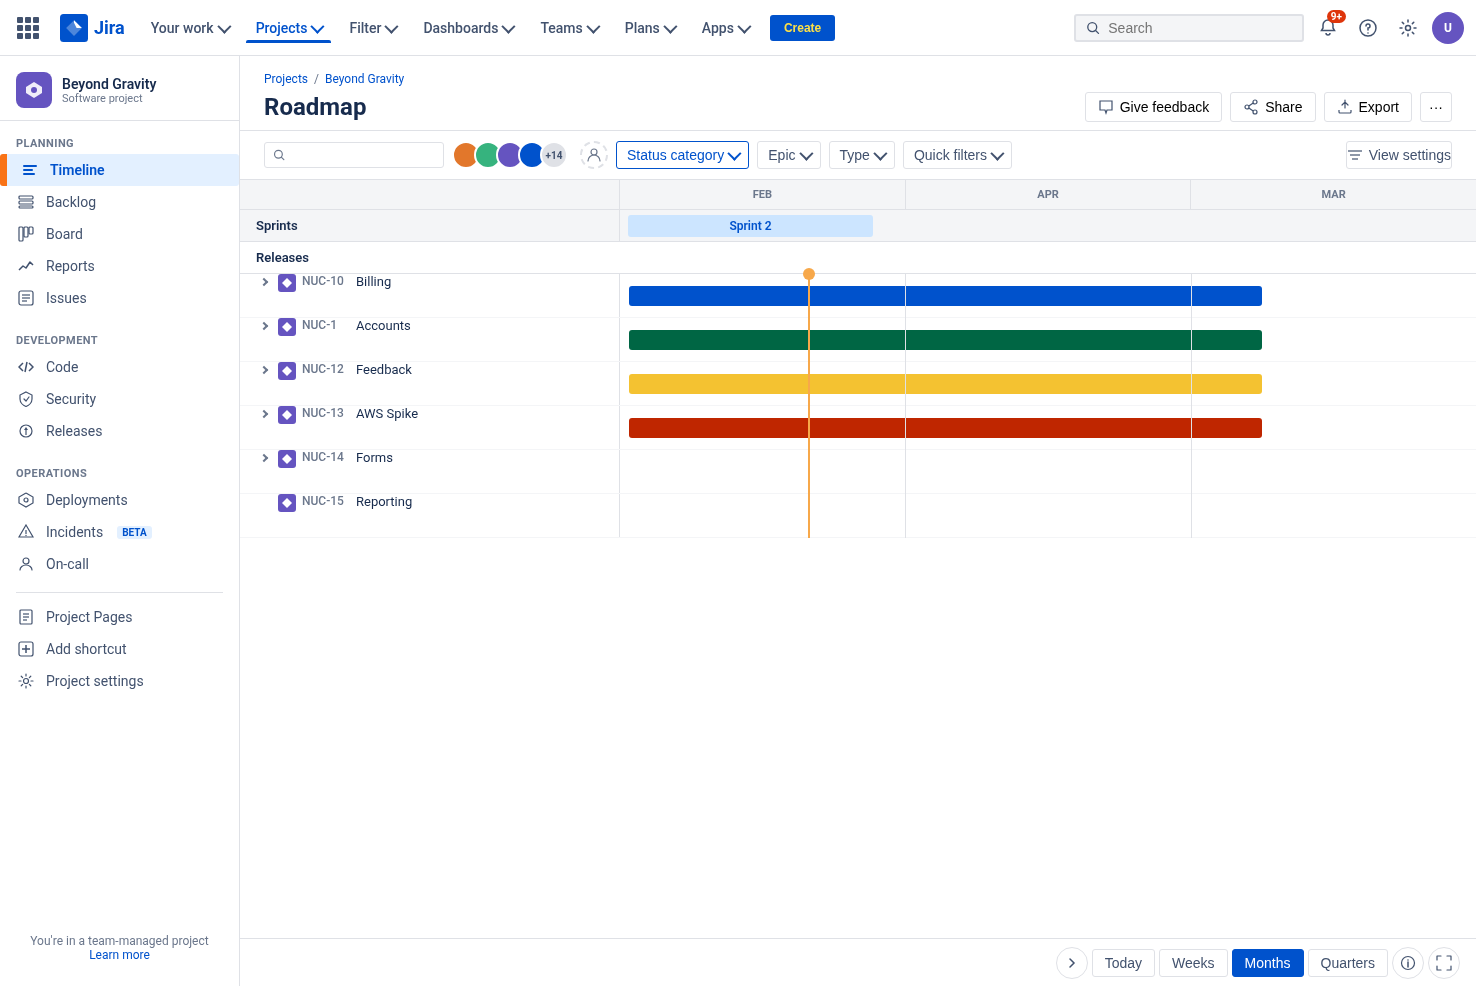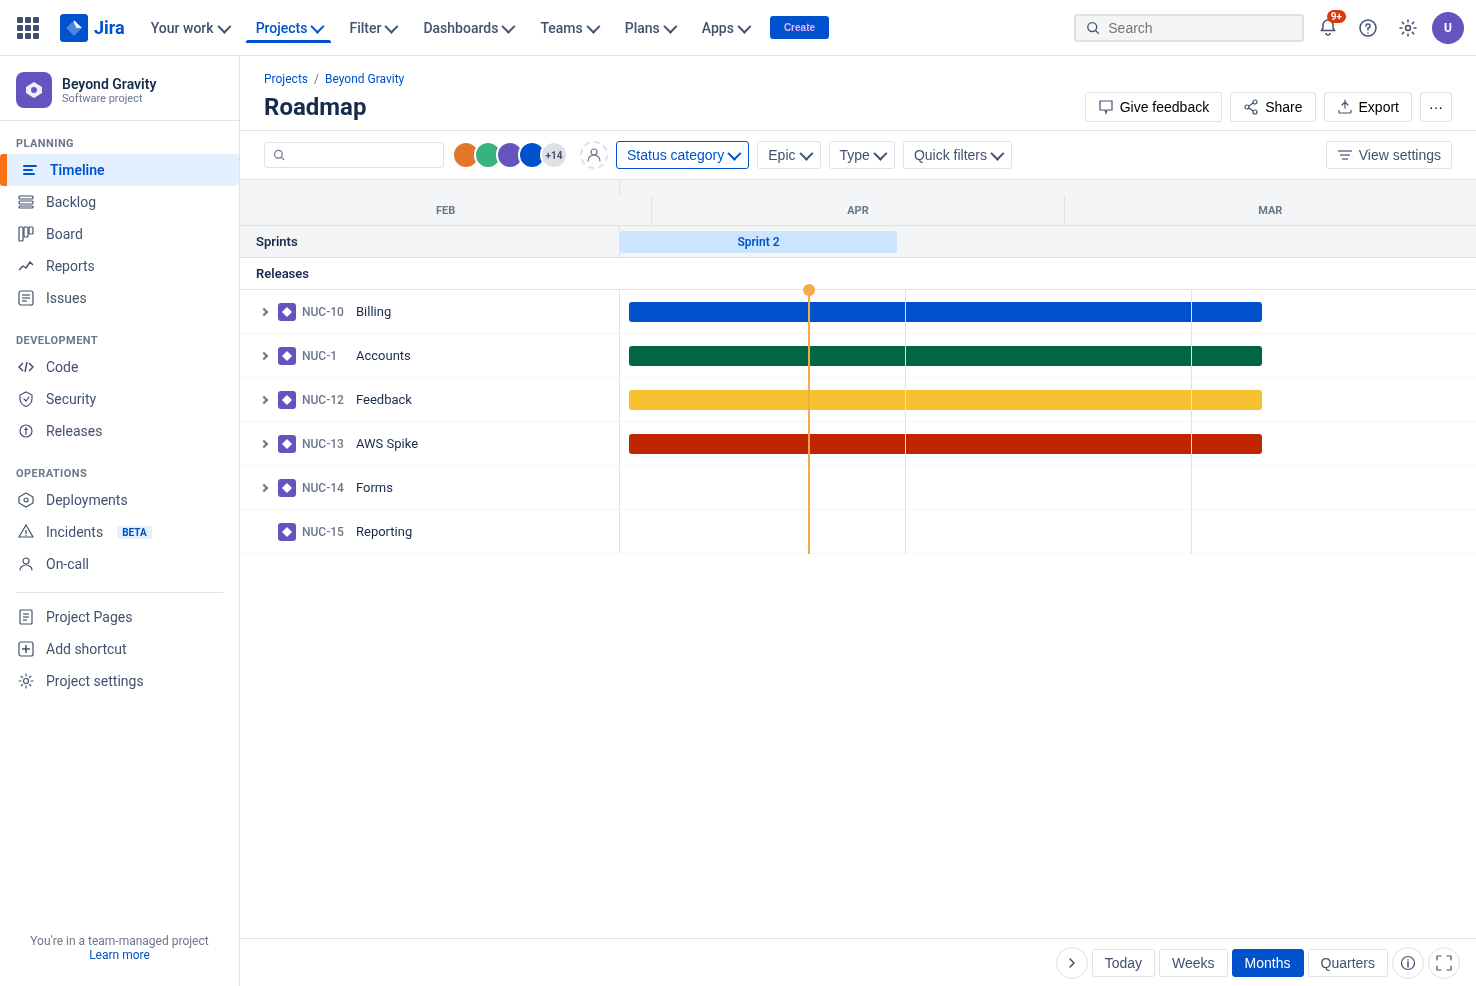--- a/index.html
+++ b/index.html
@@ -21,22 +21,22 @@
       display: flex; align-items: center; gap: 4px; padding: 6px 10px;
       border-radius: 3px; cursor: pointer; font-size: 14px; color: #42526e; font-weight: 500;
     }
     .topnav-item-wrap { position: relative; }
     .topnav-item-wrap.active-underline .topnav-item { color: #0052cc; }
     .topnav-item-wrap.active-underline::after {
       content: ''; position: absolute; bottom: -1px; left: 0; right: 0; height: 3px; background: #0052cc; border-radius: 2px 2px 0 0;
     }
     .chevron-down { display: inline-block; width: 10px; height: 10px; border-right: 2px solid currentColor; border-bottom: 2px solid currentColor; transform: rotate(45deg) translateY(-2px); }
     .create-btn {
-      background: #0052cc; color: #f0abfc; border: none; border-radius: 3px;
-      padding: 6px 14px; font-size: 10px; font-weight: 600; cursor: pointer; margin-left: 4px;
+      background: #0052cc; color: #fde047; border: none; border-radius: 3px;
+      padding: 6px 14px; font-size: 12px; font-weight: 600; cursor: pointer; margin-left: 4px;
     }
     .topnav-right { margin-left: auto; display: flex; align-items: center; gap: 8px; }
     .search-box {
       display: flex; align-items: flex-end; border: 2px solid #dfe1e6; border-radius: 3px;
       padding: 4px 10px; gap: 8px; width: 230px; background: #f4f5f7;
     }
     .search-box input { border: none; background: transparent; font-size: 14px; color: #172b4d; width: 100%; outline: none; }
     .search-icon-svg { width: 16px; height: 16px; color: #42526e; }
     .topnav-icon-btn {
       width: 32px; height: 32px; border-radius: 50%; display: flex; align-items: center;
@@ -139,29 +139,29 @@
       color: #6b778c; font-size: 16px; margin-left: 4px;
     }
     .filter-btn {
       display: flex; align-items: center; gap: 4px; padding: 5px 10px;
       border: 1px solid #dfe1e6; border-radius: 3px; background: #fff;
       cursor: pointer; font-size: 14px; color: #42526e; font-weight: 500;
     }
     .filter-btn-active { color: #0052cc; border-color: #0052cc; }
     .view-settings-btn {
       margin-left: auto; display: flex; align-items: center; gap: 6px;
-      padding: 5px 10px; border: 1px solid #dfe1e6; border-radius: 3px;
+      padding: 5px 0; border: 1px solid #dfe1e6; border-radius: 3px;
       background: #fff; cursor: pointer; font-size: 14px; color: #42526e; font-weight: 500;
     }
 
     
     .roadmap-container { flex: 1; overflow: hidden; display: flex; flex-direction: column; position: relative; }
     
     
-    .grid-header { display: flex; background: #f4f5f7; border-bottom: 1px solid #dfe1e6; flex-direction: column; }
+    .grid-header { display: flex; background: #f4f5f7; border-bottom: 1px solid #dfe1e6; }
     .grid-header-left {
       width: 380px; min-width: 380px; padding: 8px 16px; font-size: 12px; font-weight: 600;
       color: #6b778c; border-right: 1px solid #dfe1e6; display: flex; align-items: center;
     }
     .grid-header-right { flex: 1; display: flex; }
     .month-col {
       flex: 1; text-align: center; font-size: 11px; font-weight: 700; color: #6b778c;
       text-transform: uppercase; padding: 8px 0; border-right: 1px solid #dfe1e6;
     }
     .month-col:last-child { border-right: none; }
@@ -180,21 +180,21 @@
     .releases-row {
       height: 32px; border-bottom: 1px solid #dfe1e6; background: #fff;
       display: flex; align-items: center; padding: 0 16px; font-size: 13px; font-weight: 600; color: #172b4d;
     }
 
     
     .issue-row {
       display: flex; height: 44px; border-bottom: 1px solid #f4f5f7; align-items: center;
     }
     .issue-left {
-      width: 380px; min-width: 380px; padding: 0 8px 0 16px; display: flex; align-items: center;
+      width: 380px; min-width: 380px; padding: 0 8px 0 16px; display: flex; align-items: flex-start;
       gap: 6px; border-right: 1px solid #dfe1e6; height: 100%;
     }
     .expand-btn { width: 16px; height: 16px; display: flex; align-items: center; justify-content: center; cursor: pointer; color: #6b778c; flex-shrink: 0; }
     .chevron-right { display: inline-block; width: 6px; height: 6px; border-right: 2px solid currentColor; border-bottom: 2px solid currentColor; transform: rotate(-45deg); }
     .issue-type-icon {
       width: 18px; height: 18px; border-radius: 3px; background: #6554c0;
       display: flex; align-items: center; justify-content: center; flex-shrink: 0;
     }
     .issue-type-icon svg { width: 12px; height: 12px; }
     .issue-key { font-size: 12px; color: #6b778c; font-weight: 500; min-width: 48px; }
@@ -612,21 +612,21 @@
         </div>
       </div>
 
       <div style="flex:1; overflow:hidden; position:relative;">
 
         <div class="sprint-row">
           <div class="sprint-left">
             <span>Sprints</span>
           </div>
           <div class="sprint-right">
-            <div class="sprint-badge" style="left:0; width:277px;">
+            <div class="sprint-badge" style="left:8px; width:245px;">
               <span>Sprint 2</span>
             </div>
           </div>
         </div>
 
         <div class="releases-row">
           <span>Releases</span>
         </div>
 
         <div style="position:relative; flex:1;">

